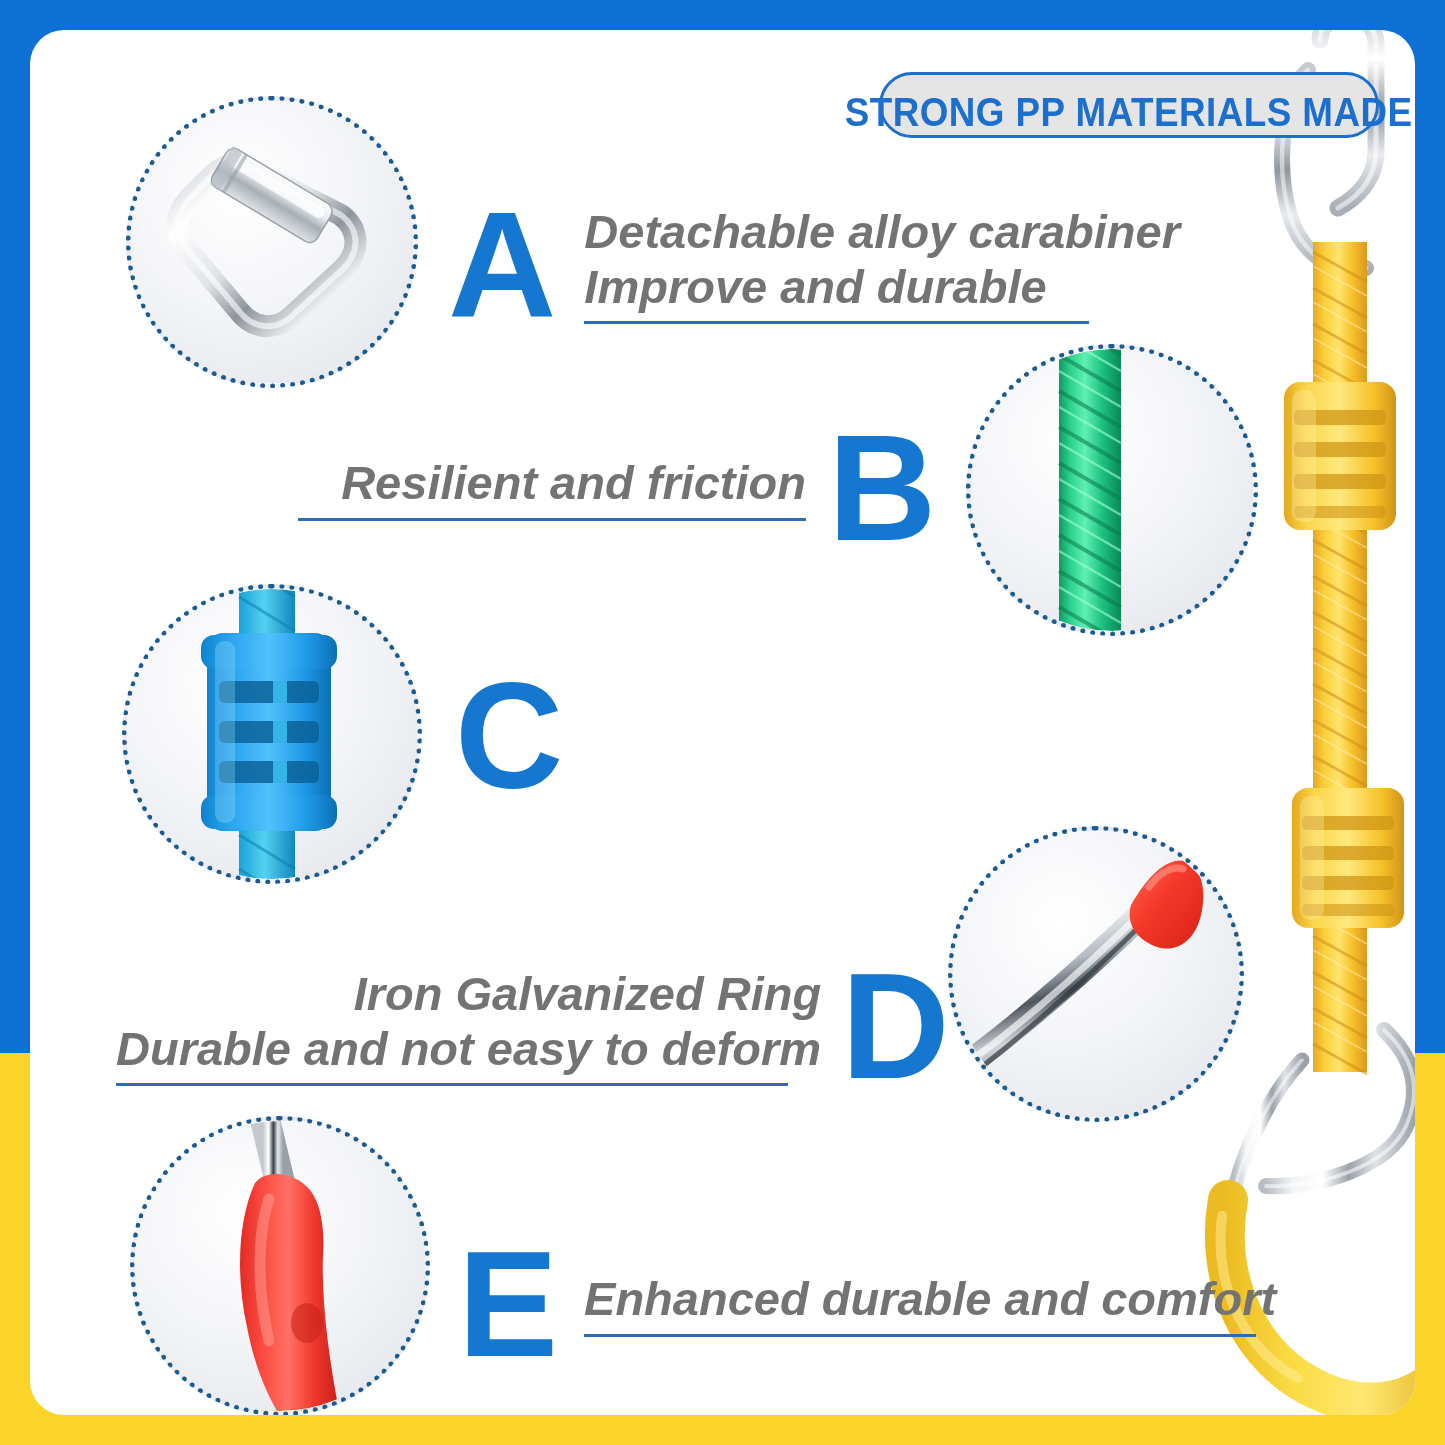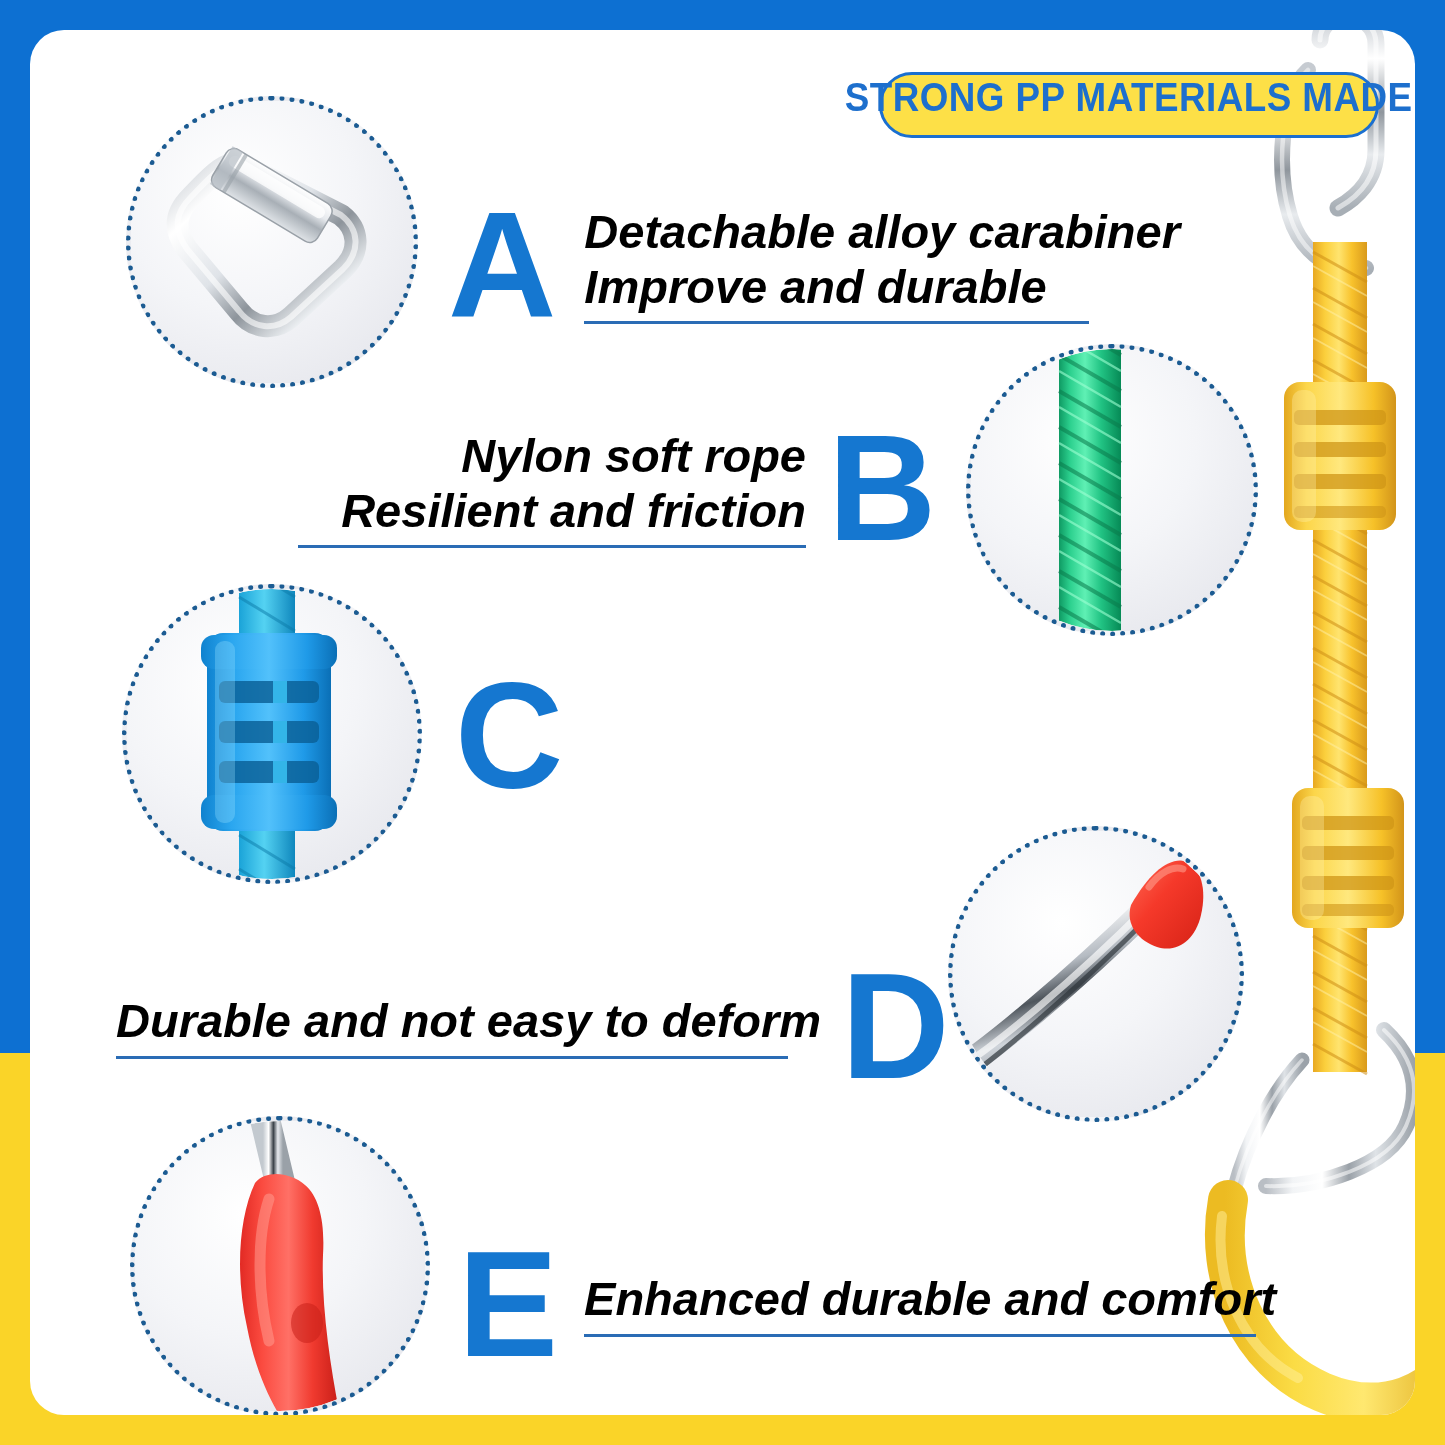--- a/index.html
+++ b/index.html
@@ -49,23 +49,23 @@
 
   
   #badge {
     position: absolute;
     left: 849px;
     top: 42px;
     width: 500px;
     height: 66px;
     border: 3px solid #1a6fd0;
     border-radius: 36px;
-    background: #fde047;
+    background: #e5e5e5;
     display: flex;
-    align-items: flex-start;
+    align-items: flex-end;
     justify-content: center;
     z-index: 40;
   }
   #badge-text {
     font-family: "Liberation Sans Narrow", "Liberation Sans", sans-serif;
     font-size: 40px;
     font-weight: bold;
     color: #1d6fcd;
     letter-spacing: 0.5px;
     transform: scaleX(0.92);
@@ -113,21 +113,21 @@
     display: flex;
     flex-direction: column;
     justify-content: center;
   }
   .line {
     font-family: "Liberation Sans", sans-serif;
     font-style: italic;
     font-weight: bold;
     font-size: 47px;
     line-height: 1.18;
-    color: #000000;
+    color: #737373;
     white-space: nowrap;
   }
   .rule {
     height: 3px;
     background: #2a6cb5;
     margin-top: 7px;
   }
 
   
   #feat-a { left: 418px; top: 168px; }
@@ -484,33 +484,33 @@
       <div class="letter">A</div>
       <div class="textblock">
         <div class="line">Detachable alloy carabiner</div>
         <div class="line">Improve and durable</div>
         <div class="rule"></div>
       </div>
     </div>
 
     <div class="feature" id="feat-b">
       <div class="textblock">
-        <div class="line">Nylon soft rope</div>
         <div class="line">Resilient and friction</div>
         <div class="rule"></div>
       </div>
       <div class="letter">B</div>
     </div>
 
     <div class="feature" id="feat-c">
       <div class="letter">C</div>
     </div>
 
     <div class="feature" id="feat-d">
       <div class="textblock">
+        <div class="line">Iron Galvanized Ring</div>
         <div class="line">Durable and not easy to deform</div>
         <div class="rule"></div>
       </div>
       <div class="letter">D</div>
     </div>
 
     <div class="feature" id="feat-e">
       <div class="letter">E</div>
       <div class="textblock">
         <div class="line">Enhanced durable and comfort</div>

